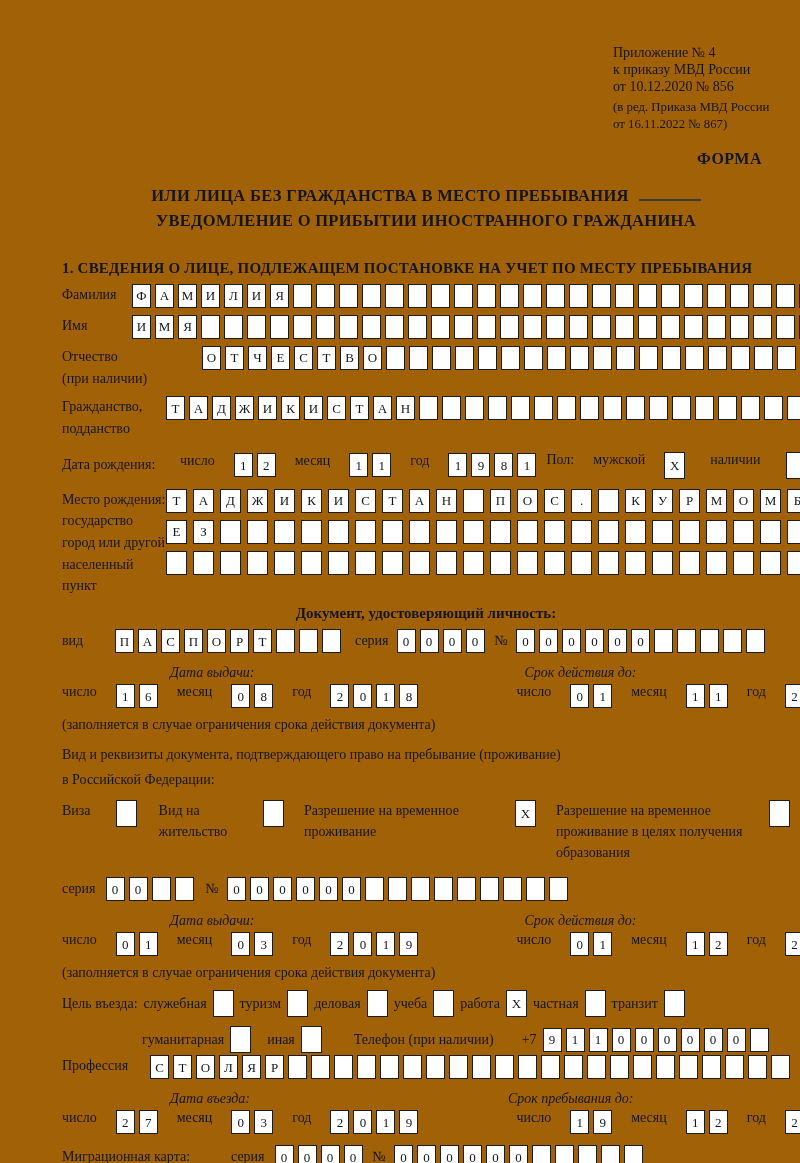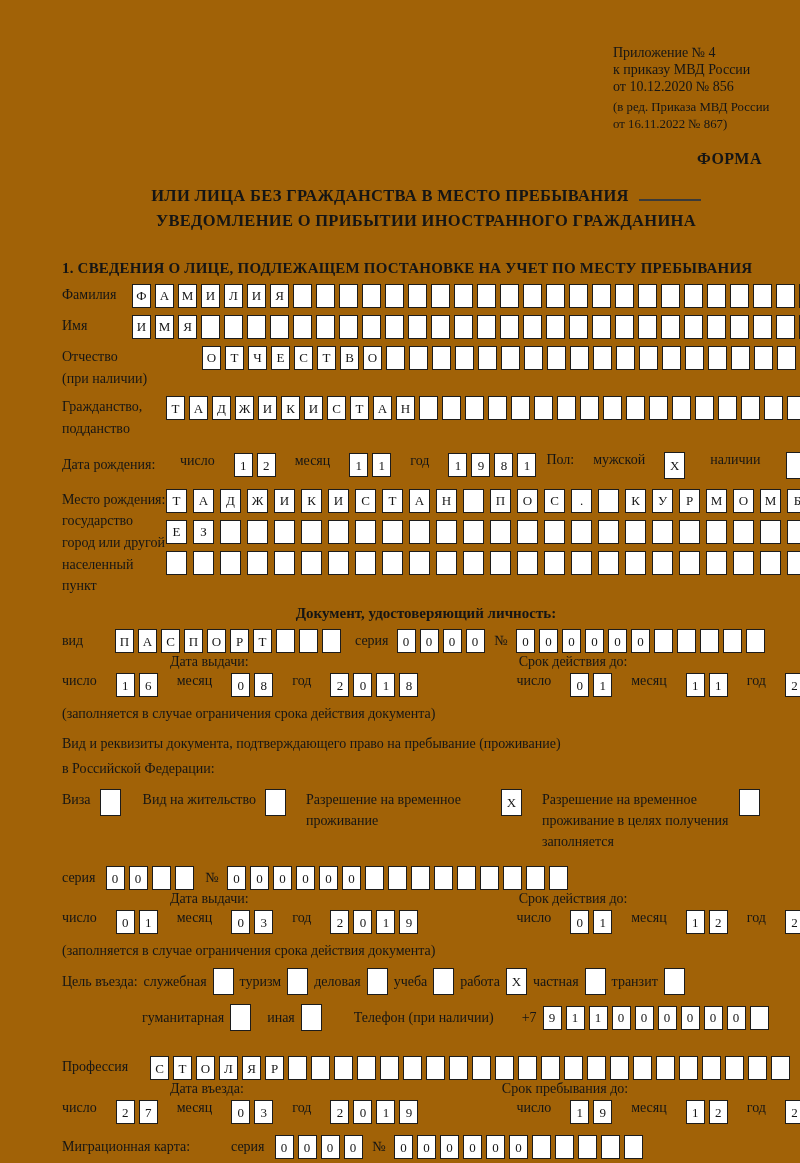--- a/index.html
+++ b/index.html
@@ -26,27 +26,27 @@
     display:flex;align-items:center;justify-content:center;
     font-size:13px;line-height:1;
   }
   .wide .cell{width:19px;}
   .wide{gap:6px;}
   .cbx .cell{width:19px;height:25px;}
   .stack{display:flex;flex-direction:column;gap:7px;}
   
   .dg{display:flex;align-items:flex-start;gap:19px;font-size:14px;flex:none;}
   .dg .boxes{gap:4px;}
-  .dates-head{display:flex;font-size:14px;margin-top:1px;}
+  .dates-head{display:flex;font-size:14px;margin-top:12px;font-style:italic;}
   .dates-row{display:flex;align-items:center;margin-top:3px;}
   .note{font-size:14px;text-align:left;margin-top:9px;padding-right:4px;}
   .intro{font-size:14px;margin-top:10px;line-height:1.75;}
   
   .opts{display:flex;margin-top:8px;font-size:14px;align-items:flex-start;}
-  .opt{display:flex;align-items:flex-start;gap:9px;}
+  .opt{display:flex;align-items:flex-start;gap:25px;}
   .opt .txt{line-height:1.5;}
   .opt-c{text-align:left;}
   .purp{display:flex;align-items:center;gap:6px;font-size:14px;margin-top:9px;flex-wrap:nowrap;}
   .purp .item{display:flex;align-items:center;gap:6px;flex:none;}
   .doc-head{font-weight:bold;font-size:15px;text-align:center;margin-top:8px;}
 </style>
 </head>
 <body>
 
 <div class="page">
@@ -439,21 +439,21 @@
           <span class="cell"></span>
         </span>
     </span>
     <span class="opt" style="margin-left:20px;">
       <span class="txt opt-c" style="width:186px;">Разрешение на временное проживание</span>
       <span class="boxes cbx">
           <span class="cell">X</span>
         </span>
     </span>
     <span class="opt" style="margin-left:20px;">
-      <span class="txt opt-c" style="width:188px;">Разрешение на временное проживание в целях получения заполняется</span>
+      <span class="txt opt-c" style="width:188px;">Разрешение на временное проживание в целях получения образования</span>
       <span class="boxes cbx">
           <span class="cell"></span>
         </span>
     </span>
   </div>
 
   <div class="row" style="margin-top:14px;align-items:center;">
     <span class="lbl" style="margin-right:10px;">серия</span>
     <span class="boxes">
         <span class="cell">0</span>
@@ -595,21 +595,21 @@
         <span class="cell">0</span>
         <span class="cell">0</span>
         <span class="cell">0</span>
         <span class="cell">0</span>
         <span class="cell">0</span>
         <span class="cell">0</span>
         <span class="cell"></span>
       </span>
   </div>
 
-  <div class="row" style="margin-top:25px;">
+  <div class="row" style="margin-top:2px;">
     <span class="lbl" style="width:88px;">Профессия</span>
     <span class="boxes">
         <span class="cell">С</span>
         <span class="cell">Т</span>
         <span class="cell">О</span>
         <span class="cell">Л</span>
         <span class="cell">Я</span>
         <span class="cell">Р</span>
         <span class="cell"></span>
         <span class="cell"></span>

